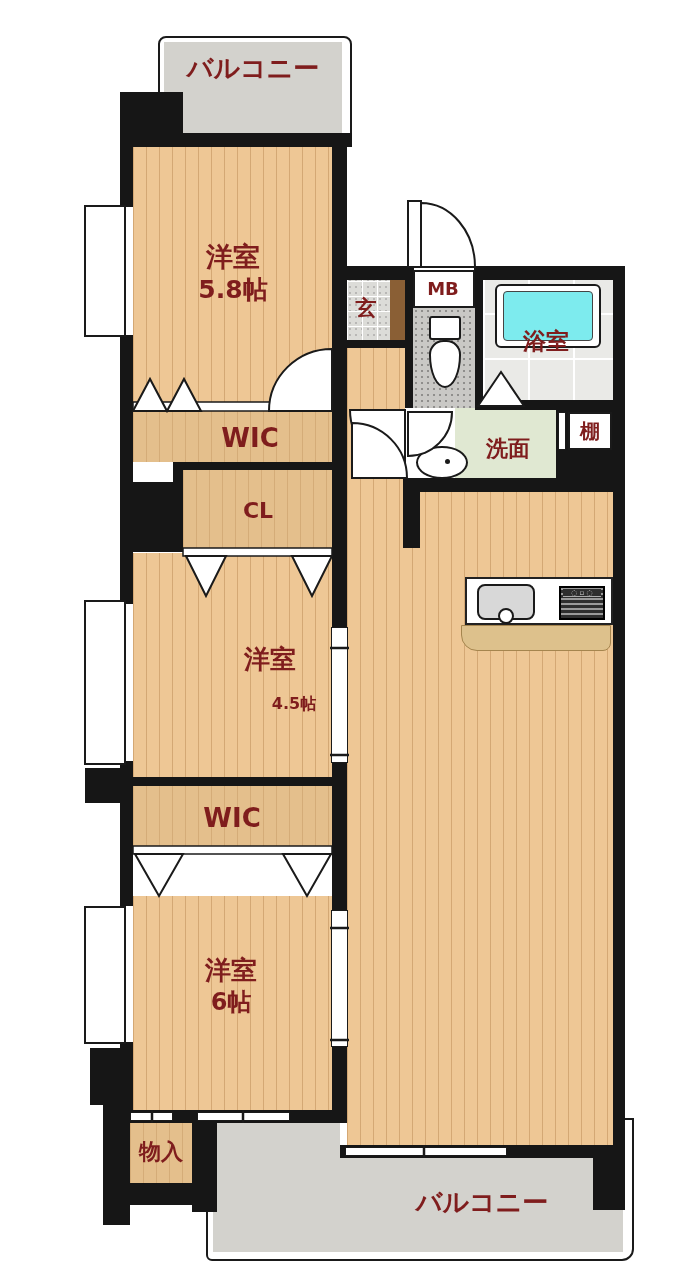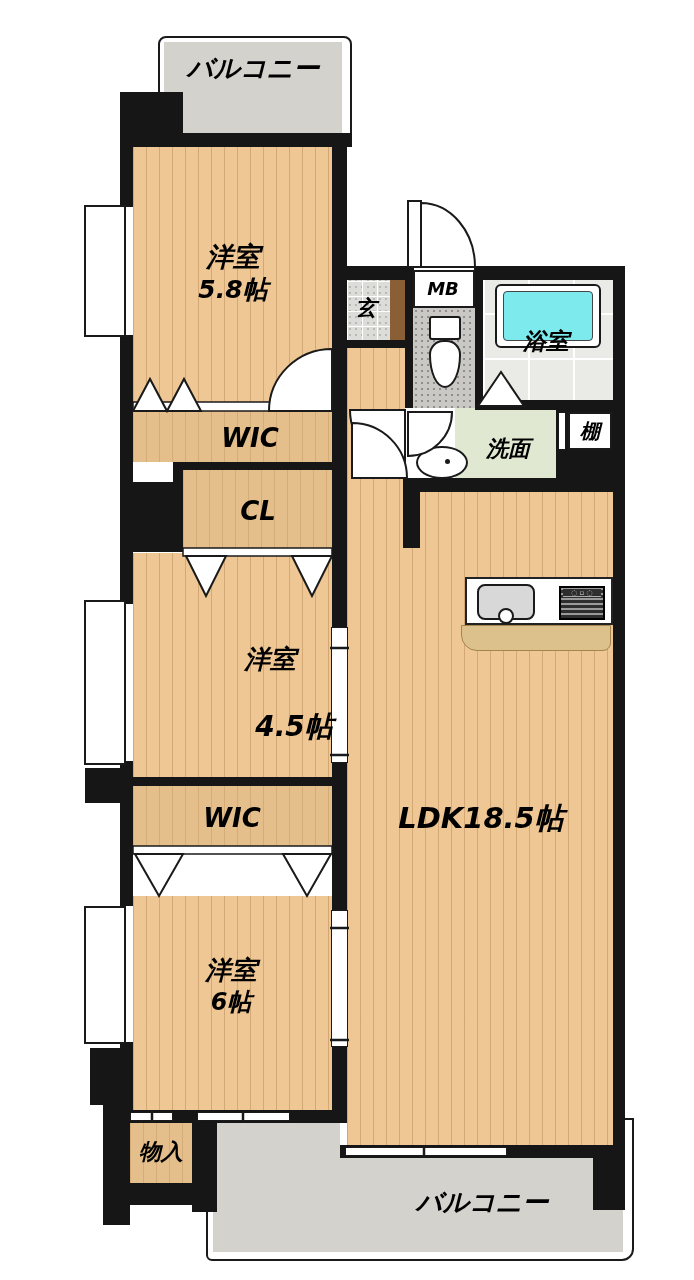--- a/index.html
+++ b/index.html
@@ -20,22 +20,22 @@
   .bathtile{background-color:var(--bathtile,#eaeae7);
         background-image:repeating-linear-gradient(0deg,#fff 0 2px,transparent 2px 45px),
                          repeating-linear-gradient(90deg,#fff 0 2px,transparent 2px 45px);}
   .speckle{background-color:var(--toiletfloor,#c9c8c5);
         background-image:radial-gradient(#8f8e8c 1px,transparent 1px);background-size:6px 6px;}
   .green{background:var(--washroom,#e0e8d2);}
   .white{background:#fff;}
   .wall{position:absolute;background:var(--wall,#161616);z-index:4;}
   .win{position:absolute;background:#fff;border:2px solid #1a1a1a;z-index:5;box-sizing:border-box;}
   .fix{position:absolute;z-index:6;box-sizing:border-box;}
-  .lbl{position:absolute;transform:translate(-50%,-50%);font-weight:600;color:#000000;
-       white-space:nowrap;z-index:7;line-height:1;font-style:italic;}
+  .lbl{position:absolute;transform:translate(-50%,-50%);font-weight:600;color:#7f1d1d;
+       white-space:nowrap;z-index:7;line-height:1;}
   svg.ovl{position:absolute;left:0;top:0;z-index:6;}
 </style>
 </head>
 <body>
 
 <div class="plan">
 
   <div class="outline" style="left:158px;top:36px;width:190px;height:103px;border-radius:8px;"></div>
   <div class="outline" style="left:206px;top:1118px;width:424px;height:139px;border-radius:0 0 12px 6px;"></div>
 
@@ -152,23 +152,22 @@
 
   <div class="lbl" style="left:253px;top:68px;font-size:26px;">バルコニー</div>
   <div class="lbl" style="left:233px;top:256px;font-size:27px;">洋室</div>
   <div class="lbl" style="left:233px;top:289px;font-size:25px;">5.8帖</div>
   <div class="lbl" style="left:366px;top:308px;font-size:21px;">玄</div>
   <div class="lbl" style="left:443px;top:289px;font-size:18px;">MB</div>
   <div class="lbl" style="left:546px;top:341px;font-size:23px;">浴室</div>
   <div class="lbl" style="left:250px;top:438px;font-size:26px;">WIC</div>
   <div class="lbl" style="left:508px;top:449px;font-size:22px;">洗面</div>
   <div class="lbl" style="left:590px;top:431px;font-size:20px;">棚</div>
-  <div class="lbl" style="left:258px;top:511px;font-size:26px;">CL</div>
+  <div class="lbl" style="left:258px;top:511px;font-size:22px;">CL</div>
   <div class="lbl" style="left:270px;top:659px;font-size:26px;">洋室</div>
-  <div class="lbl" style="left:270px;top:727px;font-size:28px;padding-left:48px;">4.5帖</div>
-  <div class="lbl" style="left:481px;top:818px;font-size:29px;">LDK18.5帖</div>
+  <div class="lbl" style="left:270px;top:704px;font-size:16px;padding-left:48px;">4.5帖</div>
   <div class="lbl" style="left:232px;top:818px;font-size:26px;">WIC</div>
   <div class="lbl" style="left:231px;top:970px;font-size:26px;">洋室</div>
   <div class="lbl" style="left:231px;top:1002px;font-size:24px;">6帖</div>
   <div class="lbl" style="left:161px;top:1152px;font-size:22px;">物入</div>
   <div class="lbl" style="left:482px;top:1202px;font-size:26px;">バルコニー</div>
 
 </div>
 
 </body></html>

